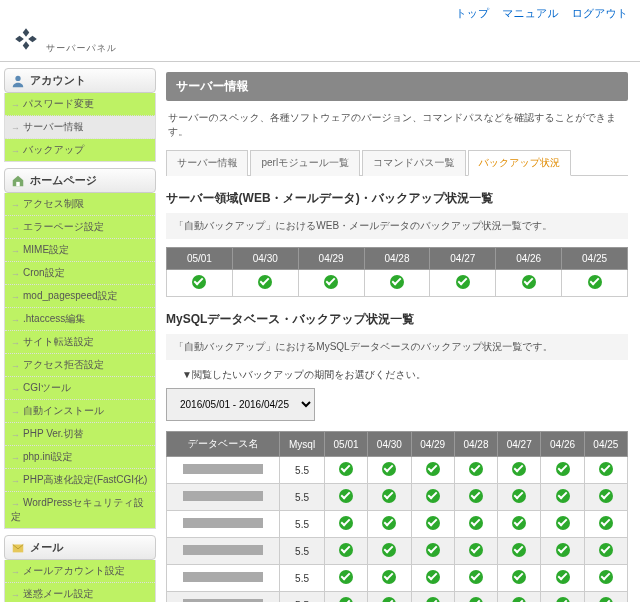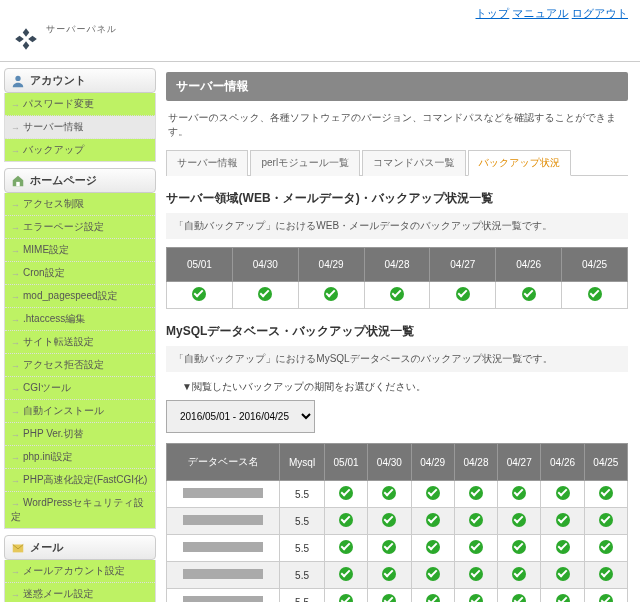--- a/index.html
+++ b/index.html
@@ -1,20 +1,20 @@
 <!DOCTYPE html>
 <html><head>
 <meta charset="utf-8">
 <style>
 *{box-sizing:border-box;margin:0;padding:0}
 body{font-family:"Hiragino Kaku Gothic Pro","Meiryo",sans-serif;font-size:11px;color:#333;background:#fff;width:640px}
 a{text-decoration:none;color:#333}
 .topnav{text-align:right;padding:6px 12px 0 0}
-.topnav a{color:#0066cc;text-decoration:underline;margin-left:0;font-size:11px}
-.header{display:flex;align-items:flex-start;padding:4px 12px 8px 12px;border-bottom:1px solid #ccc}
+.topnav a{color:#0066cc;margin-left:10px;font-size:11px}
+.header{display:flex;align-items:flex-end;padding:4px 12px 8px 12px;border-bottom:1px solid #ccc}
 .logo-mark{width:28px;height:28px;margin-right:6px;display:flex;align-items:center;justify-content:center}
 .logo-mark svg{width:26px;height:26px}
 .logo-text{display:flex;flex-direction:column;line-height:1}
 .logo-sub{font-size:9px;color:#666;letter-spacing:1px}
 .logo-main{font-size:18px;font-weight:bold;color:#222}
 .layout{display:flex}
 .sidebar{width:160px;flex-shrink:0;padding:6px 4px}
 .sb-group{margin-bottom:6px}
 .sb-head{background:linear-gradient(#fdfdfd,#eaeaea);border:1px solid #ccc;border-radius:4px;padding:4px 6px;font-size:11px;display:flex;align-items:center;gap:5px;font-weight:bold;color:#444}
 .sb-icon{width:14px;height:14px;flex-shrink:0}
@@ -28,21 +28,21 @@
 .page-desc{font-size:10px;color:#555;margin:10px 2px}
 .tabs{display:flex;border-bottom:1px solid #ccc;margin-top:6px}
 .tab{padding:5px 10px;font-size:10px;border:1px solid #ccc;border-bottom:none;background:#f7f7f7;margin-right:2px;position:relative;top:1px;cursor:pointer;color:#666}
 .tab.active{background:#fff;color:#e08b00;border-bottom:1px solid #fff;font-weight:normal}
 .section-title{font-size:12px;font-weight:bold;margin:14px 0 6px 0;color:#333}
 .section-desc{background:#f4f4f4;padding:6px 8px;font-size:10px;color:#555;margin-bottom:8px}
 .section-note{font-size:10px;color:#444;margin:6px 16px}
 .select-wrap{margin:4px 0 10px 0}
 select{font-size:10px;padding:9px;border:1px solid #aaa}
 table{border-collapse:collapse;width:100%;font-size:10px}
-th{background:#777;color:#fff;padding:11px 4px;border:1px solid #999;font-weight:normal;text-align:center}
+th{background:#777;color:#fff;padding:5px 4px;border:1px solid #999;font-weight:normal;text-align:center}
 td{border:1px solid #ccc;padding:5px 4px;text-align:center;background:#fff}
 tr:nth-child(even) td{background:#f0f0f0}
 .db-name{background:#aaa;min-width:80px;height:10px;display:inline-block}
 .check{display:inline-block;width:14px;height:14px;border-radius:50%;background:#2ca92c;position:relative}
 .check::after{content:"";position:absolute;left:4px;top:1px;width:3px;height:7px;border:solid #fff;border-width:0 2px 2px 0;transform:rotate(45deg)}
 </style>
 </head>
 <body>
 
 <div class="topnav">

